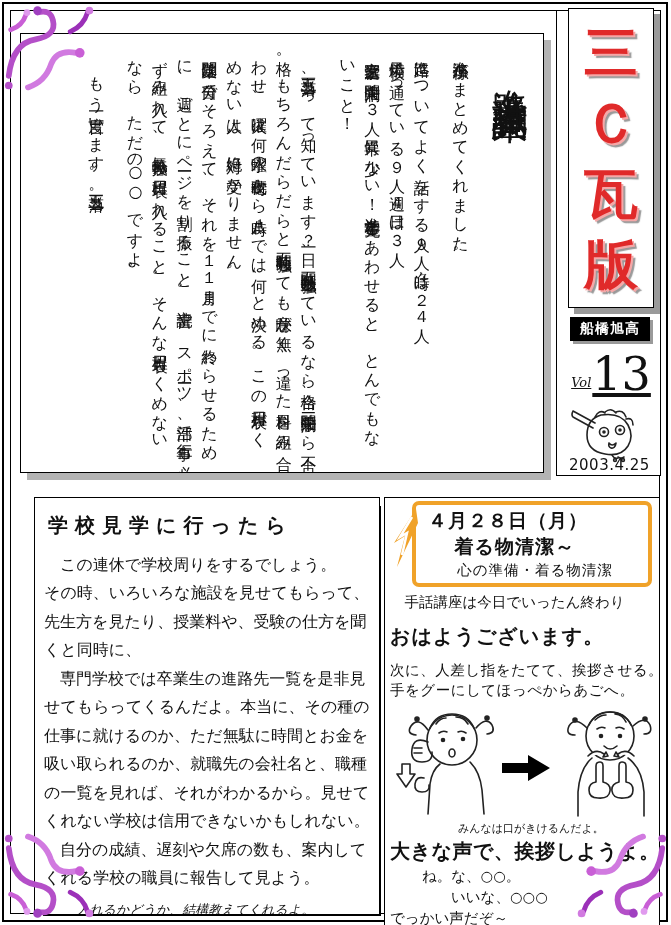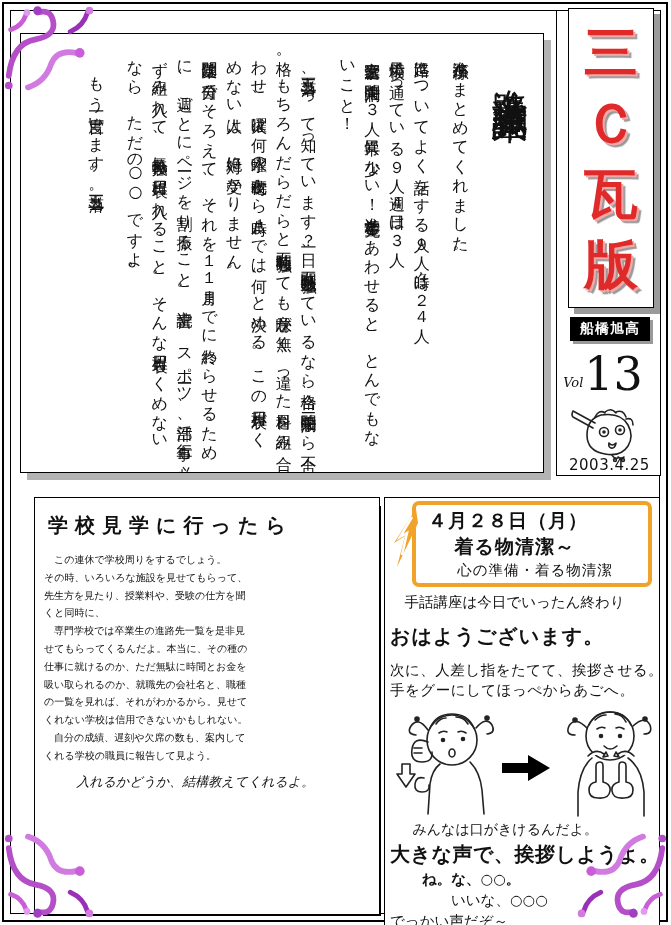--- a/index.html
+++ b/index.html
@@ -37,36 +37,36 @@
     box-shadow:6px 6px 0 #9a9a9a;display:flex;flex-direction:column;align-items:center;justify-content:space-evenly;
   }
   .masthead-char{
     font-family:"DejaVu Serif",serif;font-weight:bold;font-size:54px;line-height:1;color:#e02a2a;
     text-shadow:2px 2px 0 #f5a8a8,4px 4px 1px rgba(70,70,70,.55);
   }
   .school-badge{
     position:absolute;left:13px;top:306px;width:76px;background:#000;color:#fff;text-align:center;
     font-weight:bold;font-size:14px;letter-spacing:1px;padding:3px 2px;box-shadow:3px 3px 0 #9a9a9a;font-family:Liberation Serif, serif;
   }
-  .vol-row{position:absolute;left:0;top:340px;width:92px;display:flex;align-items:flex-end;justify-content:center;}
+  .vol-row{position:absolute;left:8px;top:340px;width:92px;display:flex;align-items:flex-end;justify-content:center;text-decoration:underline;}
   .vol-label{font-family:"DejaVu Serif",serif;font-style:italic;font-size:13px;margin:0 1px 7px 0;}
   .vol-number{font-family:"DejaVu Serif",serif;font-size:46px;line-height:1;}
   .vol-doodle{position:absolute;left:14px;top:392px;width:80px;height:60px;}
   .issue-date{position:absolute;left:12px;top:445px;font-size:15px;letter-spacing:.5px;}
   
   .visit-box{
     position:absolute;left:34px;top:497px;width:346px;height:418px;border:1px solid #000;background:#fff;
     box-sizing:border-box;padding:10px 9px;overflow:hidden;
     box-shadow:5px 5px 0 -4px #000;
   }
   .visit-title{
     font-family:"DejaVu Serif",serif;font-weight:bold;font-size:20px;letter-spacing:7px;margin:4px 0 12px 4px;
   }
   .visit-body{
-    font-family:Liberation Serif, serif;font-size:10px;line-height:1.78;white-space:pre-line;margin:0;
+    font-family:Liberation Serif, serif;font-size:16px;line-height:1.78;white-space:pre-line;margin:0;
   }
   .visit-closing{
     font-family:"DejaVu Serif",serif;font-size:13px;margin:8px 0 0 0;text-indent:2.5em;white-space:nowrap;font-style:italic;
   }
   
   .right-box{
     position:absolute;left:384px;top:497px;width:276px;height:496px;border:1px solid #000;background:#fff;
     box-sizing:border-box;padding:3px 5px;overflow:visible;
   }
   .bubble{
@@ -76,23 +76,23 @@
   .bubble-tail{position:absolute;left:-24px;top:4px;width:26px;height:60px;}
   .bubble-line1{font-size:19px;font-weight:bold;letter-spacing:1px;margin:0;}
   .bubble-line2{font-size:19px;font-weight:bold;letter-spacing:1px;margin:0;text-indent:1.4em;}
   .bubble-line3{font-size:14.5px;margin:1px 0 0 0;text-align:center;letter-spacing:1px;}
   .sl-intro{font-family:"DejaVu Serif",serif;font-size:14.5px;margin:2px 0;text-indent:1em;white-space:nowrap;}
   .sl-greeting{font-size:20px;font-weight:bold;margin:11px 0;letter-spacing:1px;}
   .sl-step{font-family:"DejaVu Serif",serif;font-size:14.5px;margin:1px 0;letter-spacing:.5px;white-space:nowrap;}
   .figure-row{display:flex;align-items:center;justify-content:flex-start;height:118px;margin:1px 0 0 0;}
   .figure-row svg{flex:0 0 auto;}
   .arrow-mid{margin:16px 2px 0 0;}
-  .sl-note{font-family:"DejaVu Serif",serif;font-size:14px;margin:2px 0;text-indent:1.6em;}
+  .sl-note{font-family:"DejaVu Serif",serif;font-size:11px;margin:2px 0;text-indent:1.6em;text-align:center;}
   .sl-callout{font-size:20px;font-weight:bold;margin:1px 0;white-space:nowrap;letter-spacing:.5px;}
-  .sl-l1{font-family:"DejaVu Serif",serif;font-size:14.5px;margin:2px 0;text-indent:2.2em;font-weight:bold;}
+  .sl-l1{font-family:"DejaVu Serif",serif;font-size:14.5px;margin:2px 0;text-indent:2.2em;}
   .sl-l2{font-family:"DejaVu Serif",serif;font-size:14.5px;margin:2px 0;text-indent:4.2em;}
   .sl-l3{font-family:"DejaVu Serif",serif;font-size:14.5px;margin:2px 0;}
   .drawing{stroke:#222;fill:none;stroke-width:1.6;stroke-linecap:round;stroke-linejoin:round;}
 </style>
 </head>
 <body>
 
 <div class="frame-outer"></div>
 <div class="frame-inner"></div>
 

